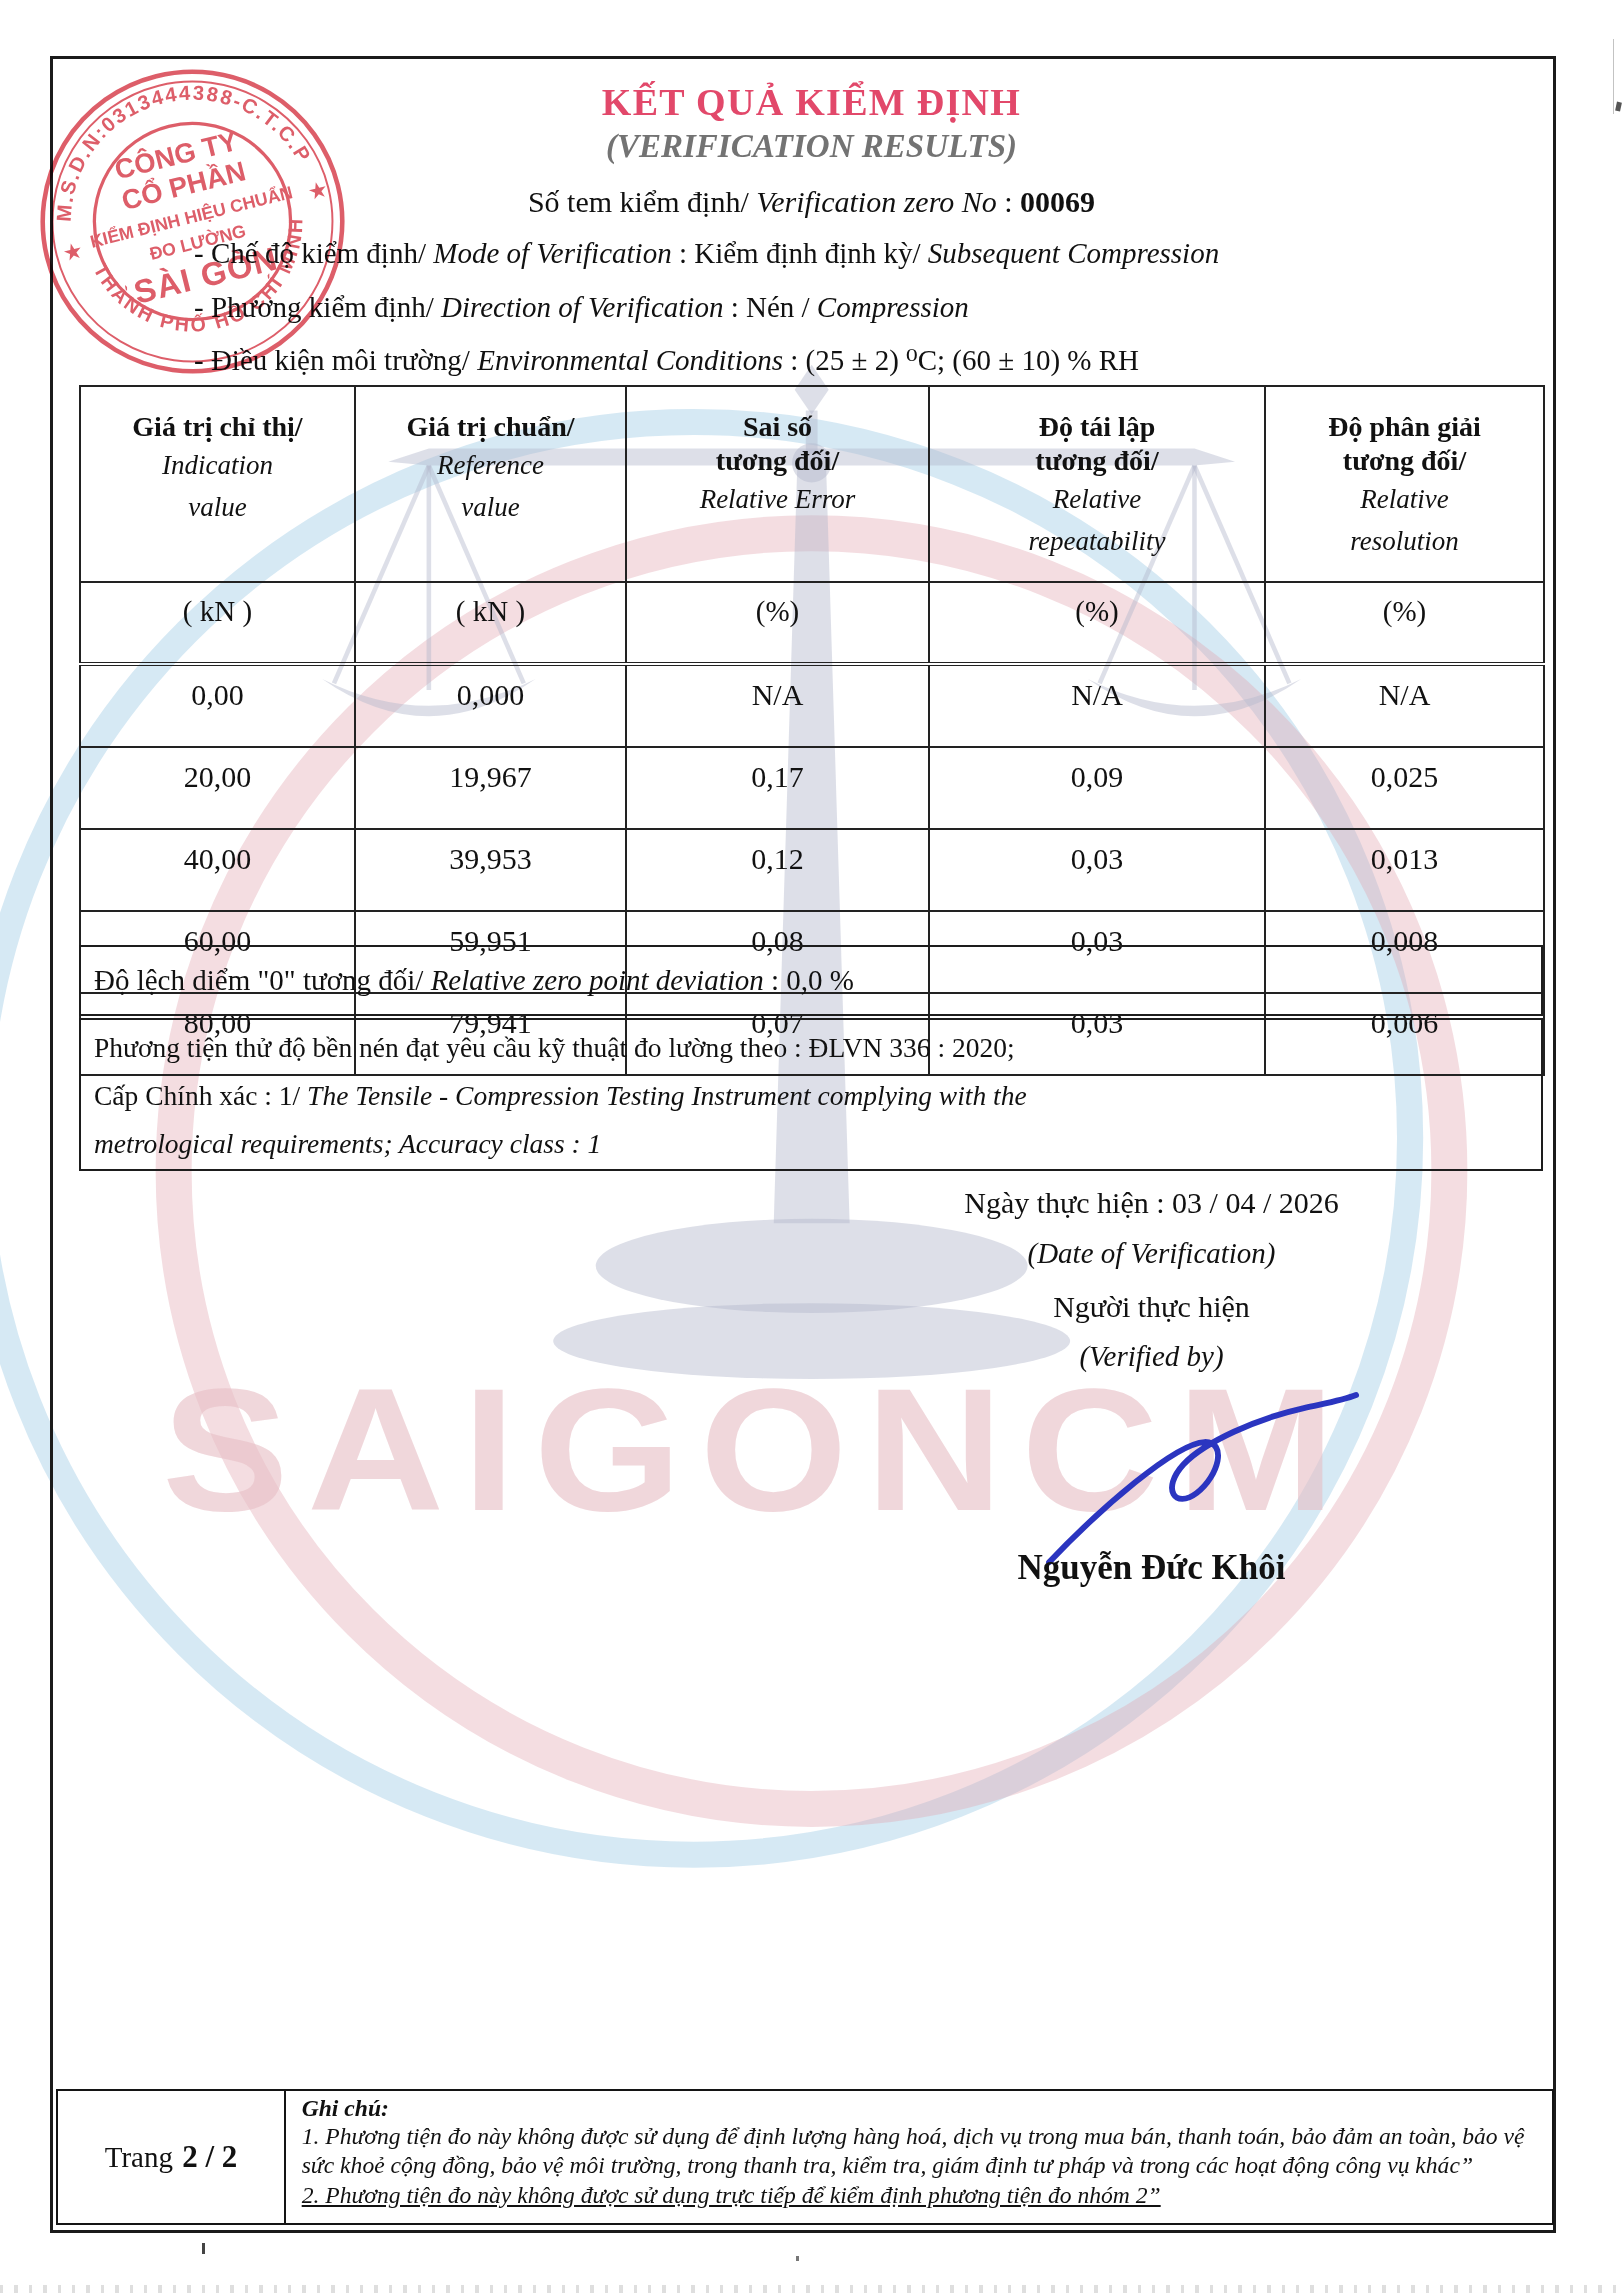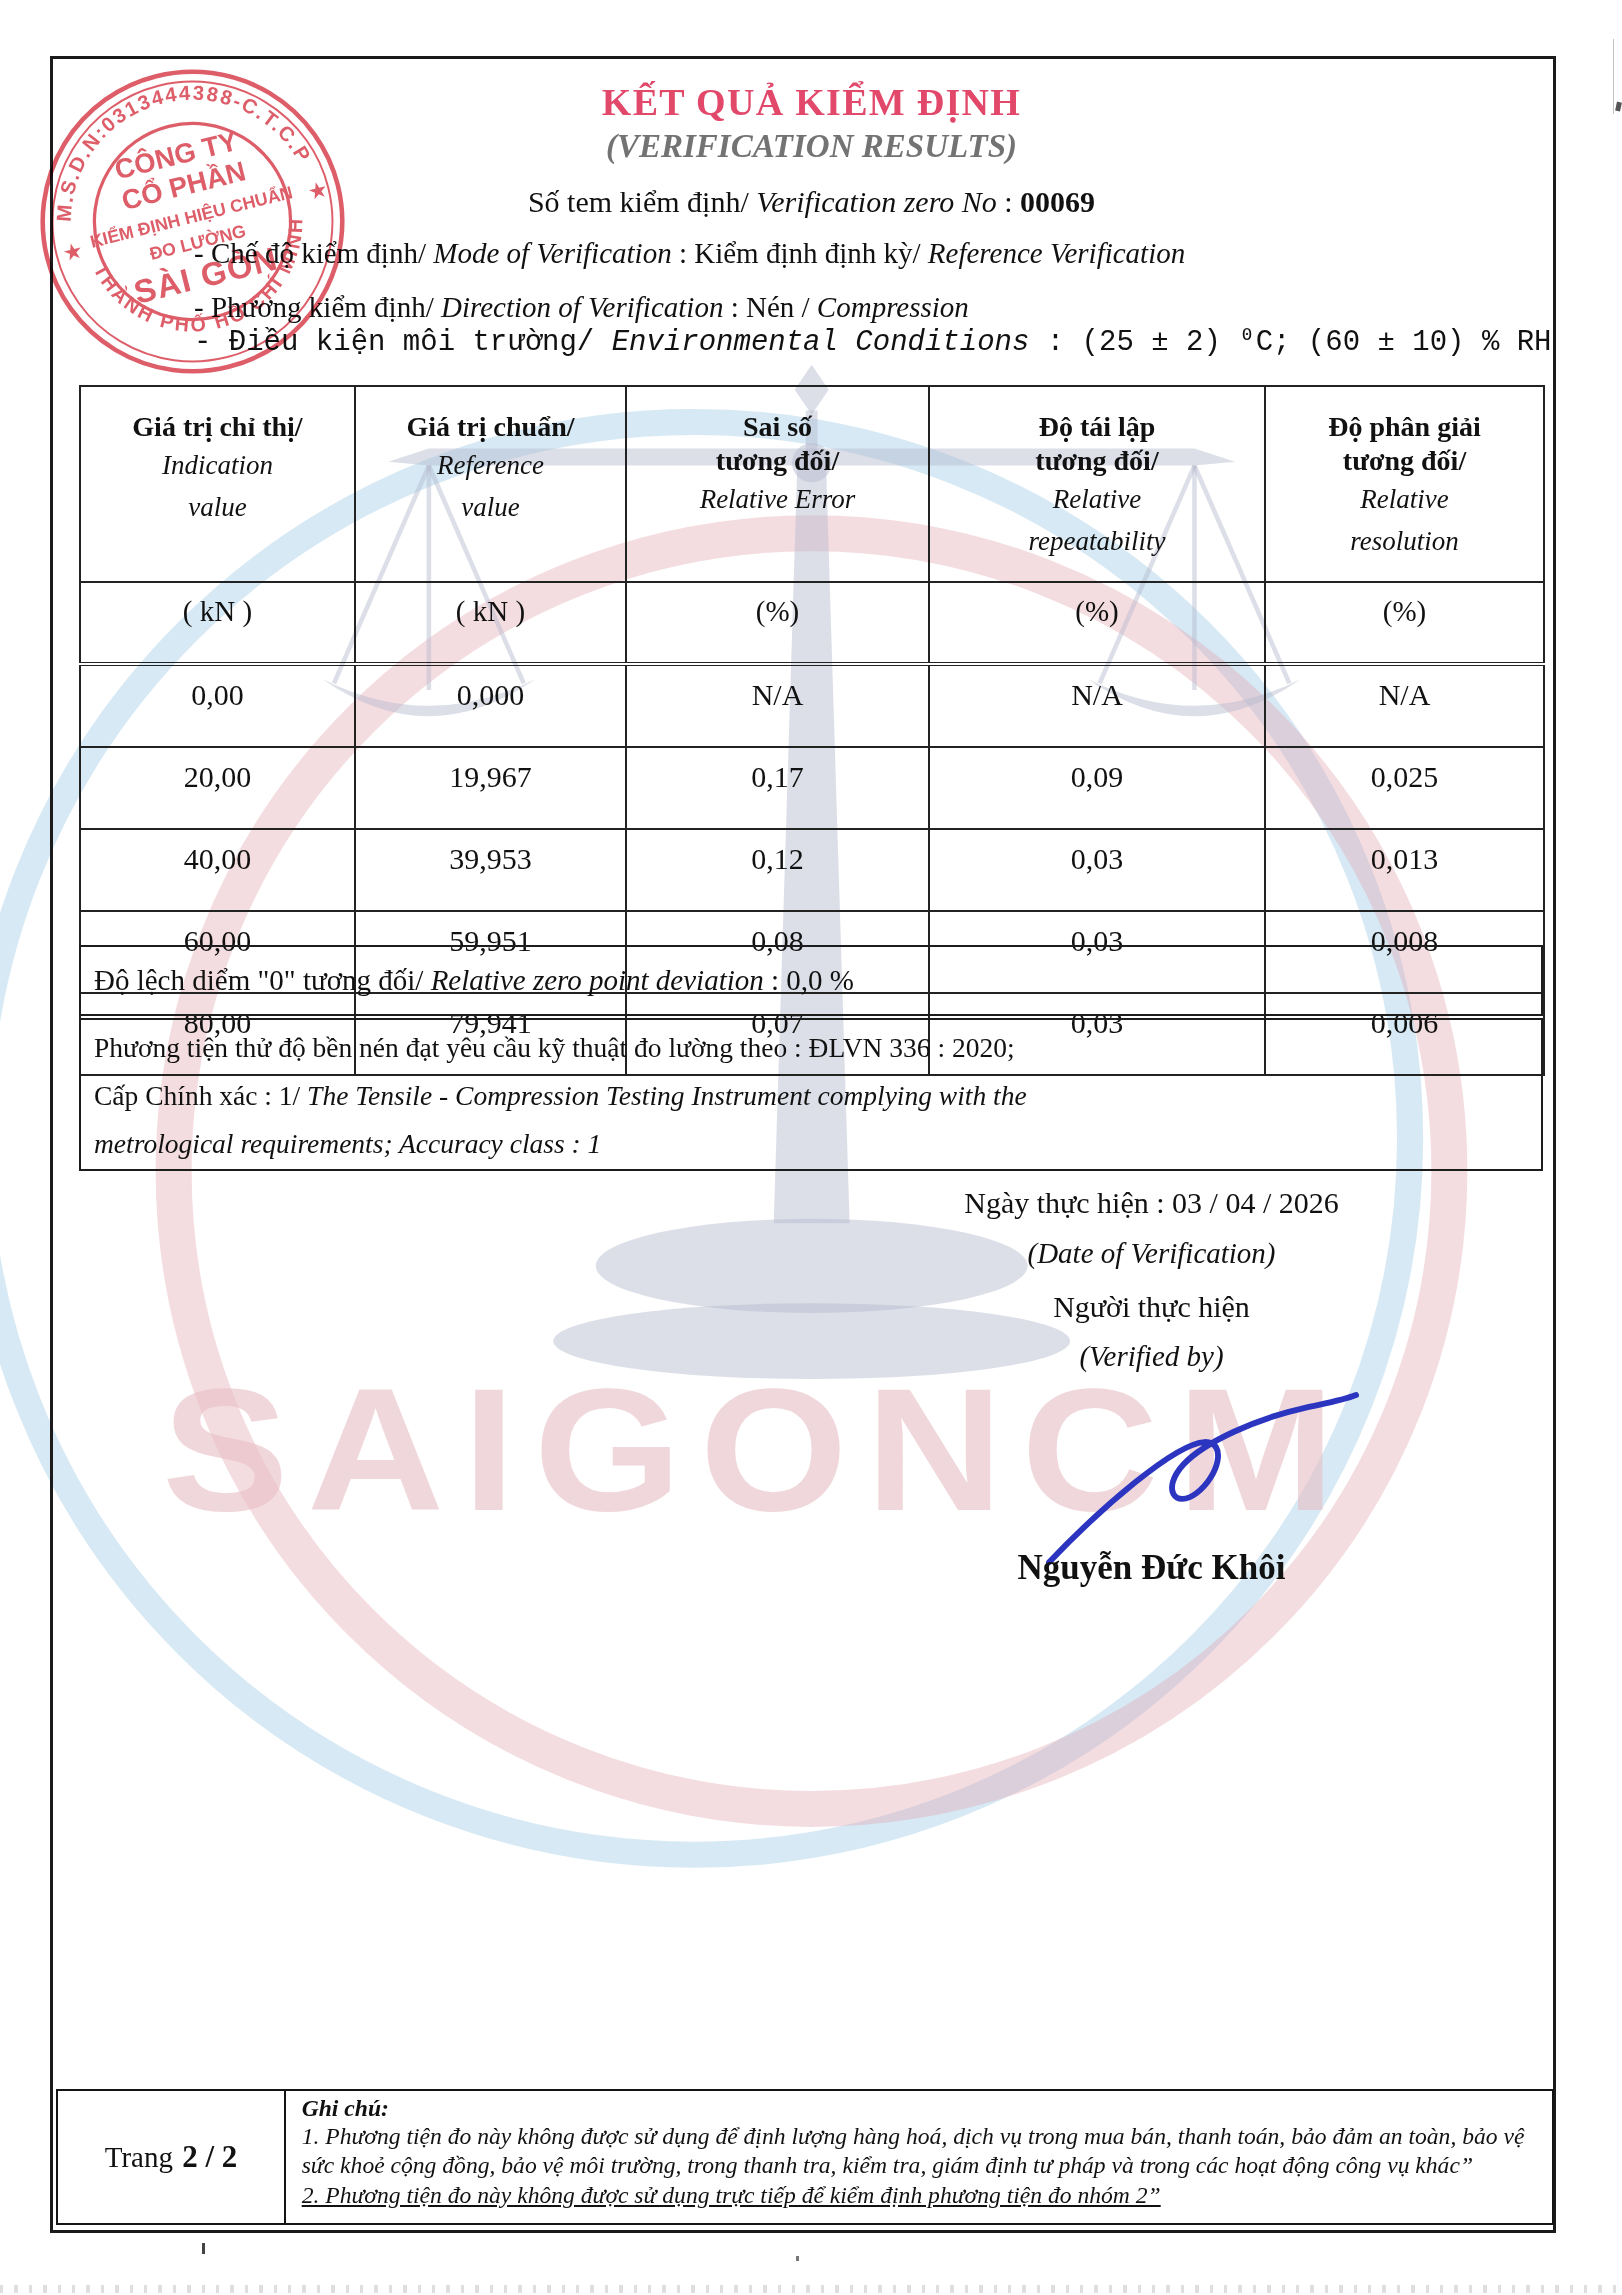--- a/index.html
+++ b/index.html
@@ -96,26 +96,26 @@
 <div id="content-layer" class="abs" style="left:0;top:0;width:1623px;height:2295px;">
 
   <div class="abs center title" style="color:#e2486a;">KẾT QUẢ KIỂM ĐỊNH</div>
   <div class="abs center subtitle" style="color:#737373;">(VERIFICATION RESULTS)</div>
 
   <div class="abs center stampno">
     <span>Số tem kiểm định/ </span><span class="it">Verification zero No</span><span> : </span><span class="b">00069</span>
   </div>
 
   <div class="abs infoline" style="top:237px;">
-    <span>- </span><span>Chế độ kiểm định/ </span><span class="it">Mode of Verification</span><span> : </span><span>Kiểm định định kỳ/ </span><span class="it">Reference Verification</span>
+    <span>- </span><span>Chế độ kiểm định/ </span><span class="it">Mode of Verification</span><span> : </span><span>Kiểm định định kỳ/ </span><span class="it">Subsequent Compression</span>
   </div>
   <div class="abs infoline" style="top:291px;">
     <span>- </span><span>Phương kiểm định/ </span><span class="it">Direction of Verification</span><span> : </span><span>Nén / </span><span class="it">Compression</span>
   </div>
-  <div class="abs infoline" style="top:323px;font-family:Liberation Mono, monospace;">
+  <div class="abs infoline" style="top:343px;">
     <span>- </span><span>Điều kiện môi trường/ </span><span class="it">Environmental Conditions</span><span> : </span><span>(25 ± 2) ⁰C; (60 ± 10) % RH</span>
   </div>
 
   <table class="results">
     <colgroup>
         <col style="width:275px">
         <col style="width:271px">
         <col style="width:303px">
         <col style="width:336px">
         <col style="width:279px">

